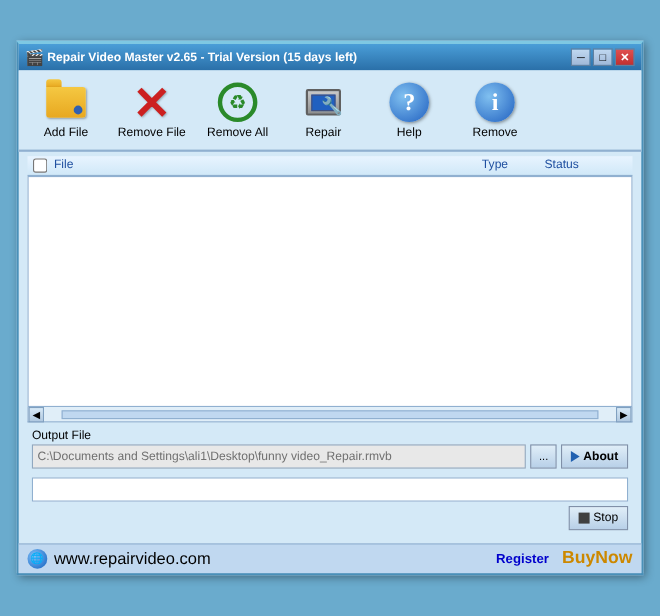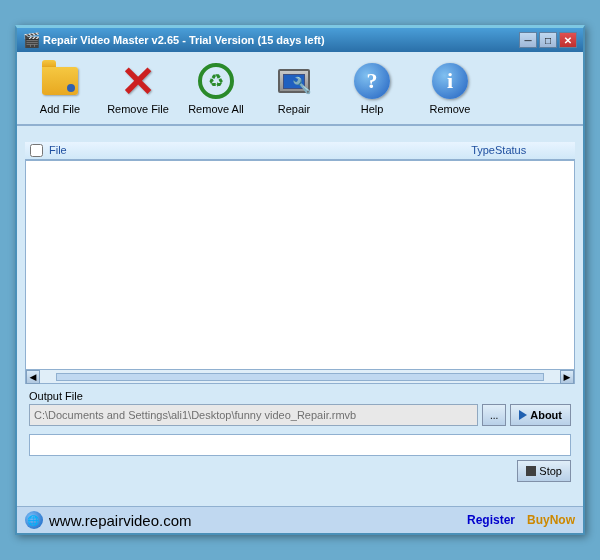--- a/index.html
+++ b/index.html
@@ -359,21 +359,21 @@
       color: #0000cc;
       font-weight: bold;
       font-size: 12px;
       cursor: pointer;
       text-decoration: none;
       margin-left: 24px;
     }
     .buynow-link {
       color: #cc8800;
       font-weight: bold;
-      font-size: 12px;
+      font-size: 16px;
       cursor: pointer;
       text-decoration: none;
     }
     .file-list-header-row {
       display: flex;
       background: linear-gradient(to bottom, #e8f4ff, #d0e8f8);
       border-bottom: 1px solid #90b0d0;
       font-size: 11px;
       padding: 2px 0;
     }
@@ -384,40 +384,40 @@
       justify-content: center;
     }
     .hdr-file {
       flex: 1;
       color: #2050a0;
       padding-left: 2px;
     }
     .hdr-type {
       width: 90px;
       color: #2050a0;
-      text-align: right;
+      text-align: center;
     }
     .hdr-status {
       width: 80px;
       color: #2050a0;
       padding-right: 4px;
     }
     input[type="checkbox"] {
       width: 13px;
       height: 13px;
     }
     .toolbar-area {
       background: #d4e9f7;
       border-bottom: 2px solid #90b0d0;
       padding: 4px;
       display: flex;
       align-items: center;
     }
     .inner-content {
-      padding: 16px 8px;
+      padding: 4px 8px;
     }
   </style>
 </head>
 <body>
 
 <div class="window">
 
   <div class="title-bar">
     <div class="title-bar-left">
       <span class="title-icon">🎬</span>

